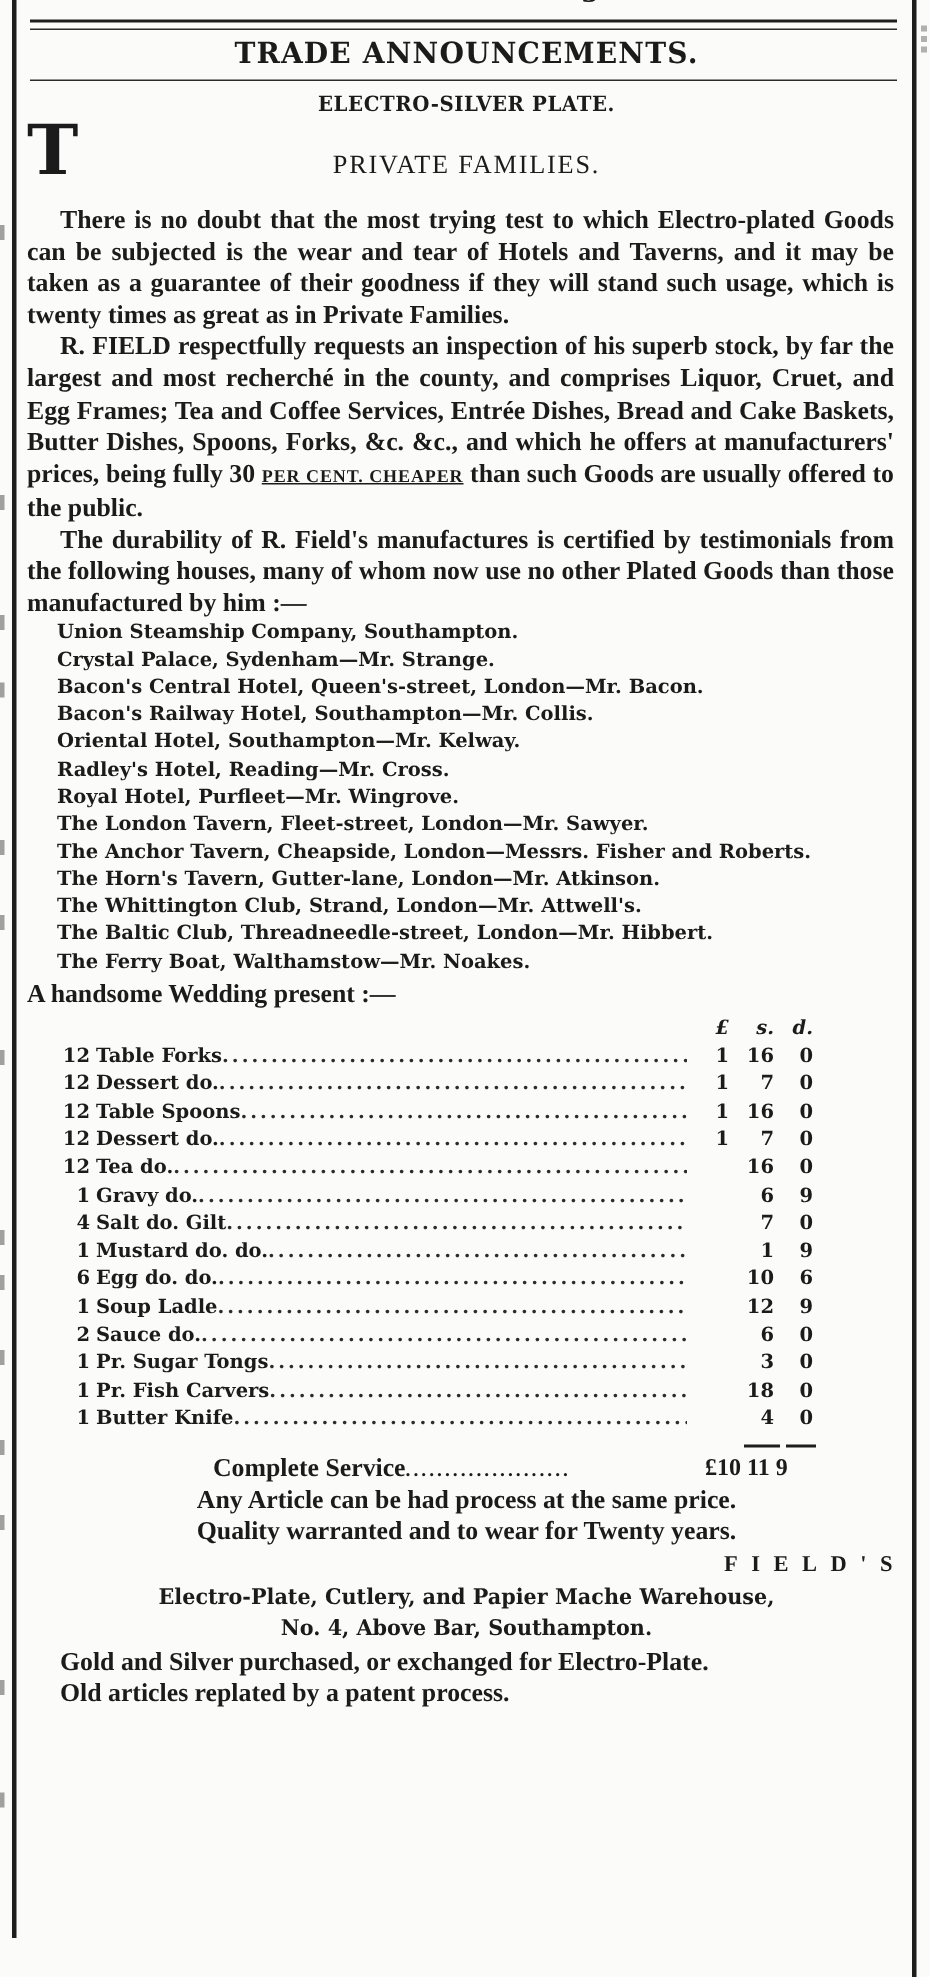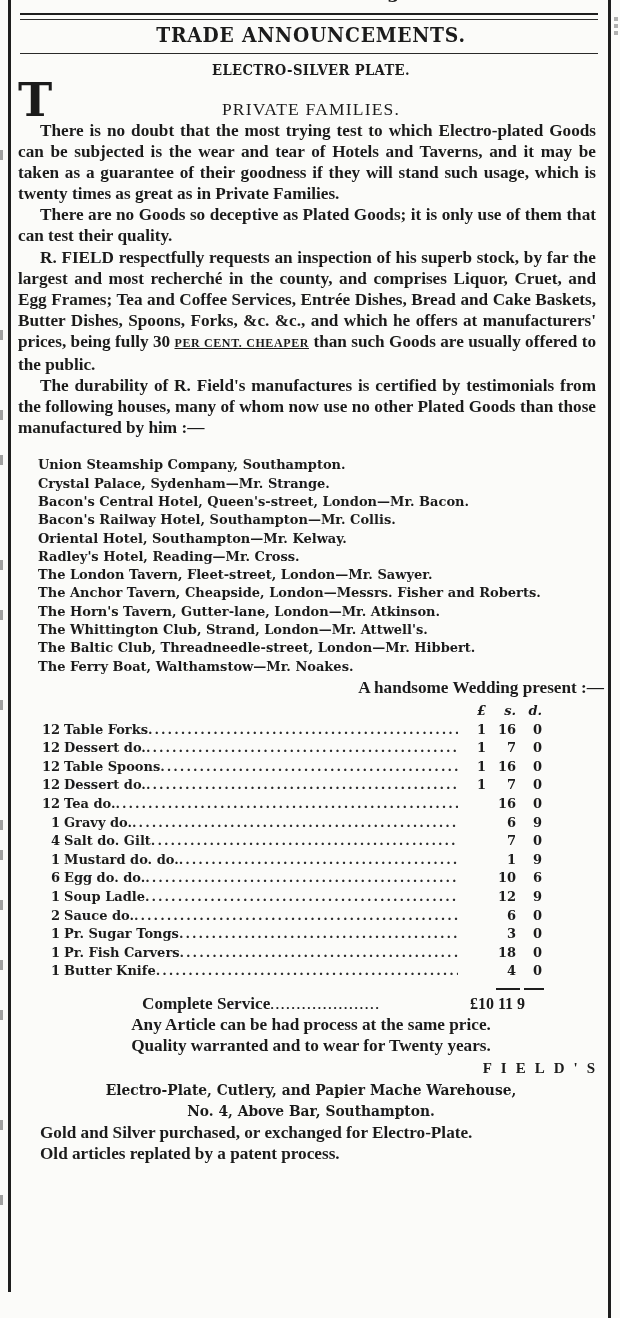--- a/index.html
+++ b/index.html
@@ -53,33 +53,33 @@
   .headline-line2 {
     position: absolute; left: 0; right: 0; top: 20px; text-align: center;
     font-family: "Liberation Serif", serif; font-size: 17.5px; letter-spacing: 1.2px; line-height: 18px;
   }
 
   .body-text {
     font-family: "Liberation Serif", serif; font-size: 17.2px; line-height: 21.1px;
     font-weight: bold; margin-right: 8px;
   }
   .para { text-align: justify; text-indent: 22px; margin: 0; }
-  .para.first { margin-top: 0; }
+  .para.first { margin-top: 16px; }
   .smallcaps { font-size: 12px; letter-spacing: 0.6px; text-decoration: underline; }
 
   .testimonials {
     font-family: "DejaVu Serif", serif; font-weight: bold; font-size: 13px;
-    line-height: 18.3px; margin-top: 18px; margin-right: 8px;
+    line-height: 18.3px; margin-top: 1px; margin-right: 8px;
     transform-origin: left top;
   }
   .testimonial { padding-left: 20px; white-space: nowrap; }
   .testimonial.wrap { white-space: normal; padding-left: 0; text-indent: 20px; text-align: justify; }
 
   .wedding-heading {
-    text-align: right; font-family: "Liberation Serif", serif; font-weight: bold;
+    text-align: left; font-family: "Liberation Serif", serif; font-weight: bold;
     font-size: 17.2px; line-height: 21px; margin-top: 1px;
   }
 
   .price-table { margin-top: 4px; font-family: "DejaVu Serif", serif; font-weight: bold; font-size: 13px; }
   .price-head, .price-row { position: relative; height: 18.6px; line-height: 18.6px; }
   .price-head span { position: absolute; top: 0; font-style: italic; }
   .col-l { position: absolute; left: 452px; width: 16px; text-align: right; }
   .col-s { position: absolute; left: 476px; width: 22px; text-align: right; }
   .col-d { position: absolute; left: 508px; width: 16px; text-align: right; }
   .item {
@@ -152,32 +152,32 @@
 
   <div class="ad-title">ELECTRO-SILVER PLATE.</div>
 
   <div class="headline-block">
     <span class="dropcap">T</span>
     <div class="headline-line2">PRIVATE FAMILIES.</div>
   </div>
 
   <div class="body-text">
     <p class="para first">There is no doubt that the most trying test to which Electro-plated Goods can be subjected is the wear and tear of Hotels and Taverns, and it may be taken as a guarantee of their goodness if they will stand such usage, which is twenty times as great as in Private Families.</p>
-    <p class="para">There are no Goods so deceptive as Plated Goods; it is only use of them that can test their quality.</p>
     <p class="para"><span>R. FIELD respectfully requests an inspection of his superb stock, by far the largest and most recherché in the county, and comprises Liquor, Cruet, and Egg Frames; Tea and Coffee Services, Entrée Dishes, Bread and Cake Baskets, Butter Dishes, Spoons, Forks, &amp;c. &amp;c., and which he offers at manufacturers' prices, being fully 30 </span><span class="smallcaps">PER CENT. CHEAPER</span><span> than such Goods are usually offered to the public.</span></p>
     <p class="para">The durability of R. Field's manufactures is certified by testimonials from the following houses, many of whom now use no other Plated Goods than those manufactured by him :—</p>
   </div>
 
   <div class="testimonials">
     <div class="testimonial">Union Steamship Company, Southampton.</div>
     <div class="testimonial">Crystal Palace, Sydenham—Mr. Strange.</div>
     <div class="testimonial">Bacon's Central Hotel, Queen's-street, London—Mr. Bacon.</div>
     <div class="testimonial">Bacon's Railway Hotel, Southampton—Mr. Collis.</div>
     <div class="testimonial">Oriental Hotel, Southampton—Mr. Kelway.</div>
     <div class="testimonial">Radley's Hotel, Reading—Mr. Cross.</div>
+    <div class="testimonial">Royal Hotel, Purfleet—Mr. Wingrove.</div>
     <div class="testimonial">The London Tavern, Fleet-street, London—Mr. Sawyer.</div>
     <div class="testimonial wrap">The Anchor Tavern, Cheapside, London—Messrs. Fisher and Roberts.</div>
     <div class="testimonial">The Horn's Tavern, Gutter-lane, London—Mr. Atkinson.</div>
     <div class="testimonial">The Whittington Club, Strand, London—Mr. Attwell's.</div>
     <div class="testimonial">The Baltic Club, Threadneedle-street, London—Mr. Hibbert.</div>
     <div class="testimonial">The Ferry Boat, Walthamstow—Mr. Noakes.</div>
   </div>
 
   <div class="wedding-heading">A handsome Wedding present :—</div>
 

